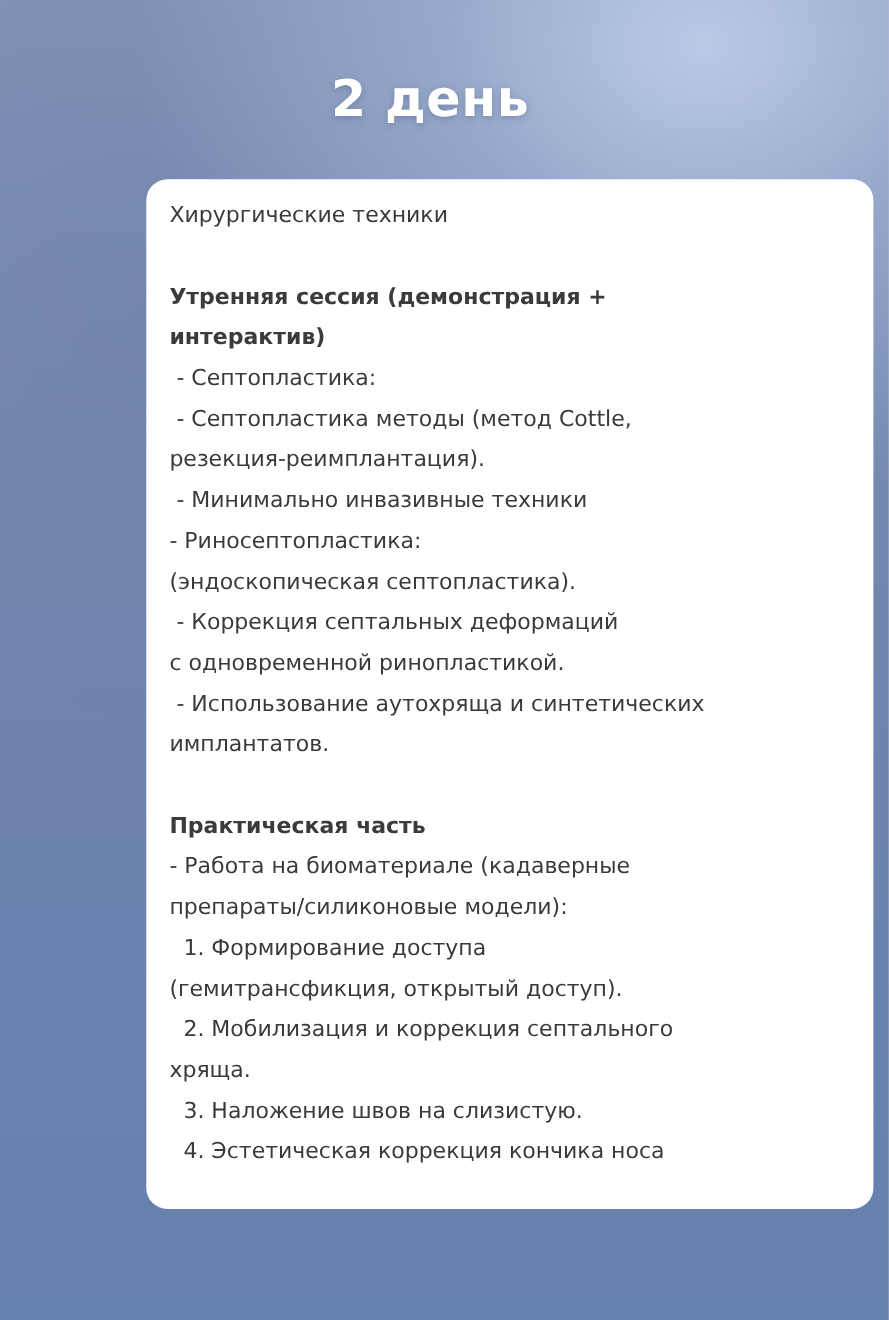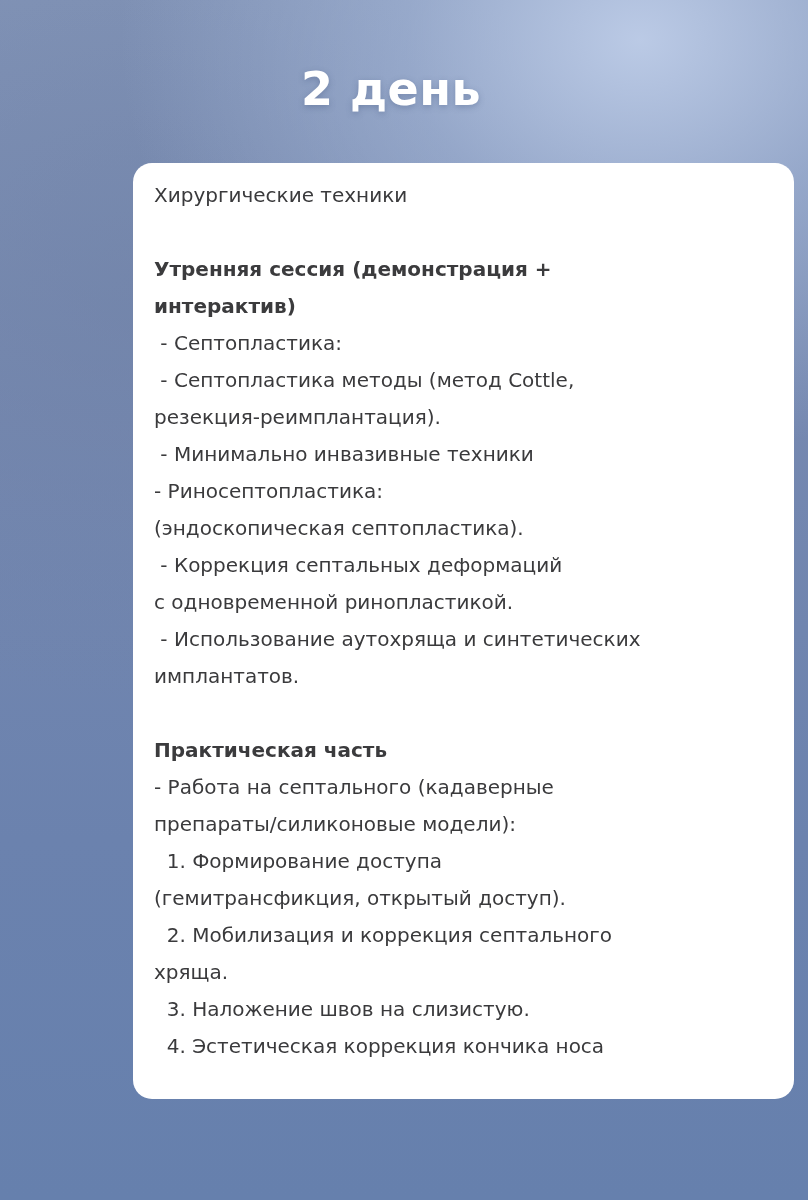--- a/index.html
+++ b/index.html
@@ -50,21 +50,21 @@
   <div class="line"> - Минимально инвазивные техники</div>
   <div class="line">- Риносептопластика:</div>
   <div class="line">(эндоскопическая септопластика).</div>
   <div class="line"> - Коррекция септальных деформаций</div>
   <div class="line">с одновременной ринопластикой.</div>
   <div class="line"> - Использование аутохряща и синтетических</div>
   <div class="line">имплантатов.</div>
   <div class="blank"></div>
 
   <div class="line bold">Практическая часть</div>
-  <div class="line">- Работа на септального (кадаверные</div>
+  <div class="line">- Работа на биоматериале (кадаверные</div>
   <div class="line">препараты/силиконовые модели):</div>
   <div class="line">  1. Формирование доступа</div>
   <div class="line">(гемитрансфикция, открытый доступ).</div>
   <div class="line">  2. Мобилизация и коррекция септального</div>
   <div class="line">хряща.</div>
   <div class="line">  3. Наложение швов на слизистую.</div>
   <div class="line">  4. Эстетическая коррекция кончика носа</div>
 </div>
 
 </body></html>

